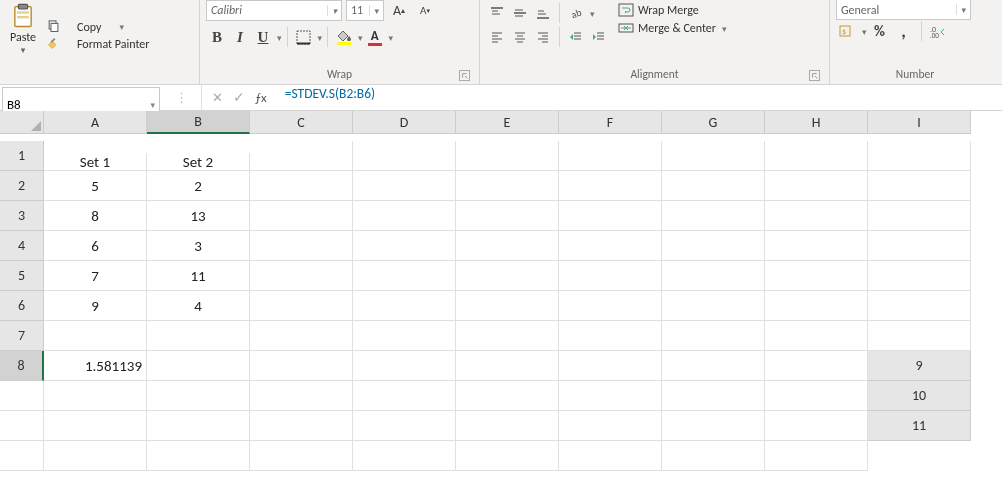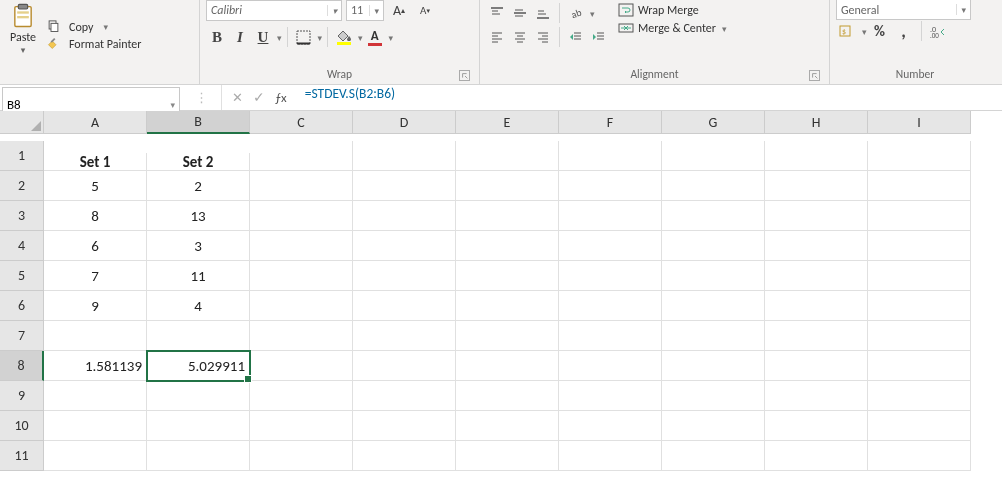--- a/index.html
+++ b/index.html
@@ -50,21 +50,21 @@
   }
   .group-expander svg { width: 8px; height: 8px; }
 
   
   .clipboard-body { display: flex; gap: 6px; }
   .paste-btn { display: flex; flex-direction: column; align-items: center; justify-content: flex-start; padding: 0 2px; cursor: pointer; }
   .paste-btn svg { width: 30px; height: 28px; }
   .paste-label { font-size: 12px; color: #333; }
   .paste-caret { font-size: 9px; color: #666; }
   .clip-small { display: flex; flex-direction: column; gap: 2px; padding-top: 0; }
-  .clip-row { display: flex; align-items: center; gap: 8px; font-size: 12px; color: #333; cursor: pointer; white-space: nowrap; text-align: center; }
+  .clip-row { display: flex; align-items: center; gap: 16px; font-size: 12px; color: #333; cursor: pointer; white-space: nowrap; text-align: center; }
   .clip-row svg { width: 15px; height: 15px; }
   .caret { font-size: 9px; color: #777; margin-left: 2px; }
 
   
   .font-body { flex:1; display:flex; flex-direction:column; gap:5px; }
   .font-top { display: flex; gap: 4px; align-items: center; }
   .combo { border: 1px solid #c8c8c8; background: #fff; height: 21px; display: flex; align-items: center; justify-content: space-between; padding: 0 4px; font-size: 12px; color: #666; overflow:hidden; }
   .combo.font-name { width: 136px; font-style: italic; }
   .combo.font-size { width: 38px; }
   .combo .caret { border-left:1px solid #ddd; padding-left:4px; margin-left:4px;}
@@ -89,42 +89,42 @@
   .align-wrap { display:flex; }
 
   
   .num-body { display:flex; flex-direction:column; }
   .num-top .combo { width:110px; }
   .num-bottom { display:flex; gap:2px; align-items:center;}
   .num-bottom .ribbtn { font-size:13px; }
 
   
   .formula-bar { display:flex; align-items:stretch; height:26px; border-bottom:1px solid #d4d4d4; background:#fff;}
-  .name-box { width:178px; border:1px solid #c8c8c8; margin:2px; display:flex; align-items:center; justify-content:space-between; padding:16px 4px; font-size:13px; background:#fff;}
+  .name-box { width:158px; border:1px solid #c8c8c8; margin:2px; display:flex; align-items:center; justify-content:space-between; padding:16px 4px; font-size:13px; background:#fff;}
   .name-box .caret { color:#888; font-size:9px;}
   .fb-divider { width:40px; display:flex; align-items:center; justify-content:center; gap:6px; color:#bbb; border-right:1px solid #e0e0e0;}
   .fb-btns { display:flex; align-items:center; gap:10px; padding:0 10px; color:#aaa; }
   .fb-btns .fx { color:#555; font-size:13px;}
   .fb-input { flex:1; display:flex; align-items:flex-start; padding-left:8px; font-size:13.5px; color:#0369a1;}
 
   
   .grid { display:grid; grid-template-columns: 44px repeat(9, 103px); grid-auto-rows: 30px; }
   .grid .hdr, .grid .rowhdr, .grid .corner {
     background:#e6e6e6; border-right:1px solid #ccc; border-bottom:1px solid #ccc;
     display:flex; align-items:center; justify-content:center; font-size:14px; color:#333;
     user-select:none; cursor:pointer;
   }
   .grid .corner { background:#e6e6e6; position:relative;}
   .grid .corner::after { content:""; position:absolute; right:2px; bottom:2px; width:0; height:0; border-style:solid; border-width:0 0 10px 10px; border-color:transparent transparent #b0b0b0 transparent;}
   .grid > .hdr, .grid > .corner { height:23px; }
   .grid .rowhdr { justify-content:center; }
   .grid .cell { border-right:1px solid #e0e0e0; border-bottom:1px solid #e0e0e0; display:flex; align-items:center; padding:0 4px; font-size:15px; font-family:Calibri, Arial; color:#222; cursor:cell;}
   .grid .cell.center { justify-content:center; }
   .grid .cell.right { justify-content:flex-end; }
-  .grid .cell.bold { font-weight:bold;margin-top:12px; }
+  .grid .cell.bold { font-weight:normal;margin-top:12px; }
   .grid .cell.selected { outline:2px solid #217346; outline-offset:-1px; position:relative;}
   .grid .cell.selected::after{ content:""; position:absolute; right:-3px; bottom:-3px; width:6px; height:6px; background:#217346; border:1px solid #fff;}
   .hdr.hB { border-bottom:2px solid #217346; background:#d2d2d2;}
   .rowhdr.h8 { border-right:2px solid #217346; background:#d2d2d2;}
 </style>
 </head>
 <body>
 
 <div class="ribbon">
 
@@ -452,21 +452,20 @@
     <div class="cell"></div>
     <div class="cell"></div>
     <div class="cell"></div>
     <div class="cell"></div>
     <div class="cell"></div>
     <div class="cell"></div>
     <div class="cell"></div>
     <div class="cell"></div>
     <div class="rowhdr h8">8</div>
     <div class="cell right">1.581139</div>
-    <div class="cell right selected">5.029911</div>
     <div class="cell"></div>
     <div class="cell"></div>
     <div class="cell"></div>
     <div class="cell"></div>
     <div class="cell"></div>
     <div class="cell"></div>
     <div class="cell"></div>
     <div class="rowhdr">9</div>
     <div class="cell"></div>
     <div class="cell"></div>

